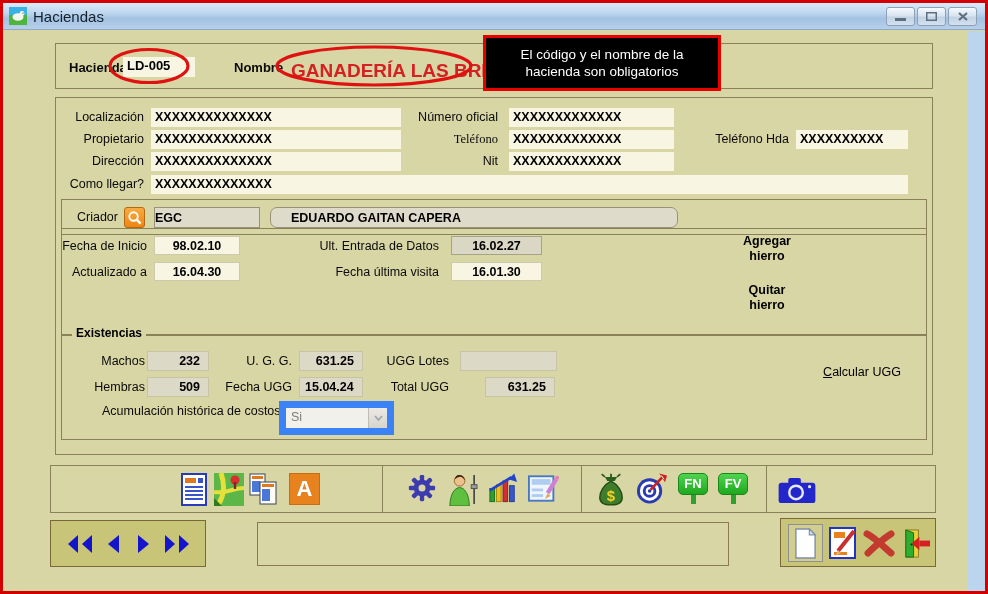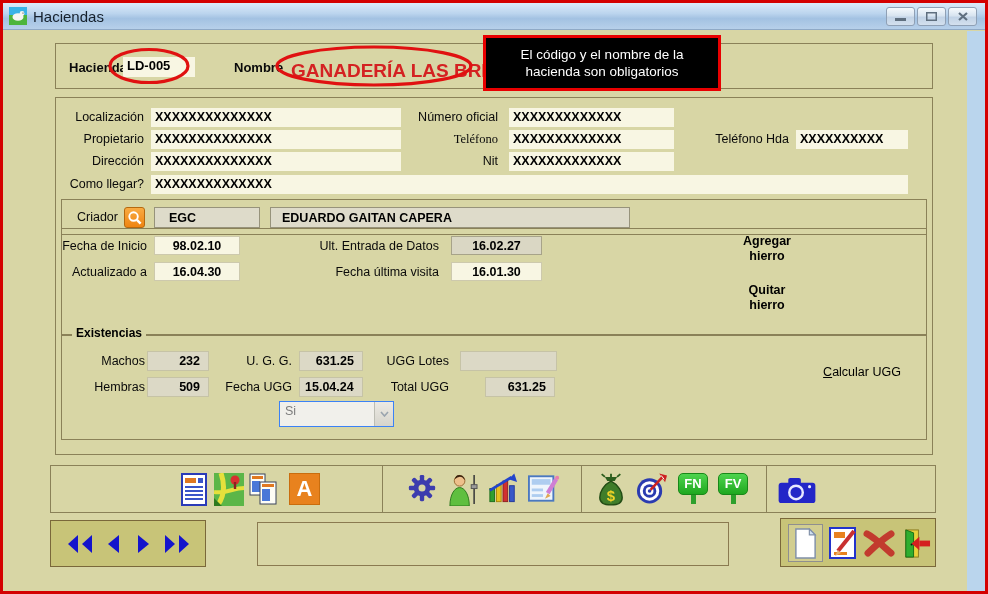--- a/index.html
+++ b/index.html
@@ -40,21 +40,21 @@
     display:flex; align-items:center; justify-content:center; padding:2px 10px; }
 
   
   .search-btn { position:absolute; width:21px; height:21px; border:1px solid #b5690f; border-radius:3px;
     background:linear-gradient(#f9ab42,#ef8512); display:flex; align-items:center; justify-content:center; }
 
   
   .legend { position:absolute; top:-9px; left:10px; background:#d8d6a5; padding:0 4px; font-size:12px; font-weight:bold; }
 
   
-  .dropdown { position:absolute; height:26px; background:#f1f0eb; border:1px solid #3b82f6; display:flex; }
+  .dropdown { position:absolute; height:34px; background:#f1f0eb; border:7px solid #3b82f6; display:flex; }
   .dropdown .dd-text { flex:1; font-size:12.5px; color:#7d7d7d; line-height:18px; padding-left:5px; }
   .dropdown .dd-arrow { width:19px; background:linear-gradient(#eceae4,#d6d4cb); border-left:1px solid #bdbdb4;
     display:flex; align-items:center; justify-content:center; }
 
   .link-label { position:absolute; font-size:12.5px; text-align:center; }
   .accel { text-decoration:underline; }
 
   
   .toolbar { position:absolute; left:47px; top:434px; width:886px; height:48px; border:1px solid #8a8158; }
   .tb-sep { position:absolute; top:0; width:1px; height:100%; background:#8a8158; }
@@ -148,22 +148,22 @@
       <div class="field cream" style="left:95px; top:77px; width:757px;">XXXXXXXXXXXXXX</div>
 
       <div class="panel" style="left:5px; top:101px; width:866px; height:36px;">
         <span class="lab" style="left:15px; top:10px;">Criador</span>
         <div class="search-btn" style="left:62px; top:7px;">
           <svg width="17" height="17" viewBox="0 0 18 18">
             <circle cx="8" cy="8" r="4.5" fill="none" stroke="#fff" stroke-width="2"></circle>
             <line x1="11.5" y1="11.5" x2="15.5" y2="15.5" stroke="#fff" stroke-width="2.6"></line>
           </svg>
         </div>
-        <div class="field ro" style="left:92px; top:7px; width:106px; padding-left:14px;">EGC</div>
-        <div class="field ro" style="left:208px; top:7px; width:360px; padding-left:11px;">EDUARDO GAITAN CAPERA</div>
+        <div class="field ro" style="left:92px; top:7px; width:106px; padding-left:0;">EGC</div>
+        <div class="field ro" style="left:208px; top:7px; width:408px; padding-left:20px;border-radius:7px;">EDUARDO GAITAN CAPERA</div>
       </div>
 
       <div class="panel" style="left:5px; top:130px; width:866px; height:108px;">
         <span class="lab r" style="left:0; top:10px; width:85px;">Fecha de Inicio</span>
         <div class="field cream-bd" style="left:92px; top:7px; width:86px;">98.02.10</div>
         <span class="lab r" style="left:215px; top:10px; width:162px;">Ult. Entrada de Datos</span>
         <div class="field gray-bd" style="left:389px; top:7px; width:91px;">16.02.27</div>
 
         <span class="lab r" style="left:0; top:36px; width:85px;">Actualizado a</span>
         <div class="field cream-bd" style="left:92px; top:33px; width:86px;">16.04.30</div>
@@ -190,20 +190,21 @@
         <span class="lab r" style="left:295px; top:19px; width:92px;">UGG Lotes</span>
         <div class="field num" style="left:398px; top:16px; width:97px;"></div>
 
         <span class="lab r" style="left:0; top:45px; width:83px;">Hembras</span>
         <div class="field num" style="left:85px; top:42px; width:62px;">509</div>
         <span class="lab r" style="left:140px; top:45px; width:90px;">Fecha UGG</span>
         <div class="field num" style="left:237px; top:42px; width:64px; text-align:left; padding-left:5px;">15.04.24</div>
         <span class="lab r" style="left:295px; top:45px; width:92px;">Total UGG</span>
         <div class="field num" style="left:423px; top:42px; width:70px;">631.25</div>
 
+        <span class="lab" style="left:40px; top:69px;">Acumulación histórica de costos</span>
         <div class="dropdown" style="left:217px; top:66px; width:115px;">
           <span class="dd-text">Si</span>
           <span class="dd-arrow">
             <svg width="9" height="6" viewBox="0 0 9 6">
                 <path d="M1,1 L4.5,5 L8,1" fill="none" stroke="#9aa4ae" stroke-width="1.6"></path>
               </svg>
           </span>
         </div>
 
         <div class="link-label" style="left:735px; top:30px; width:130px;">

